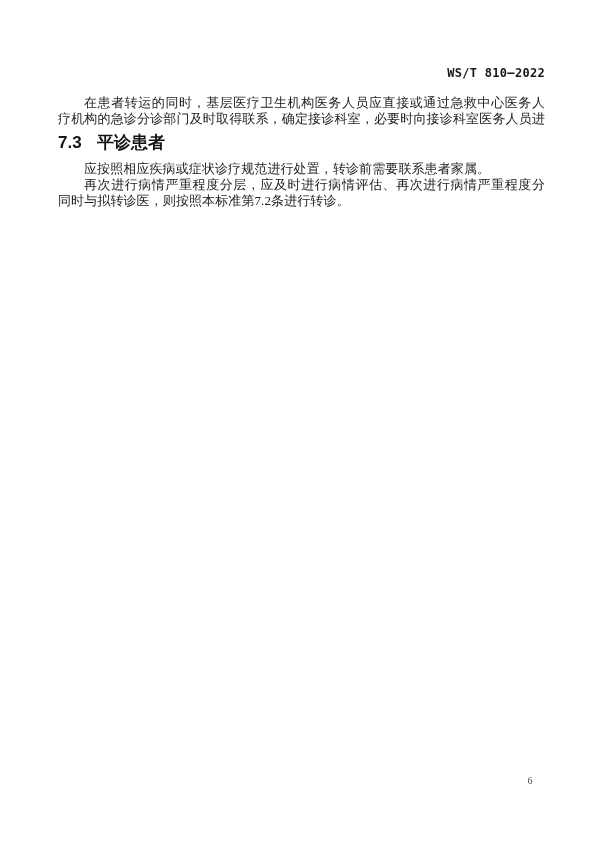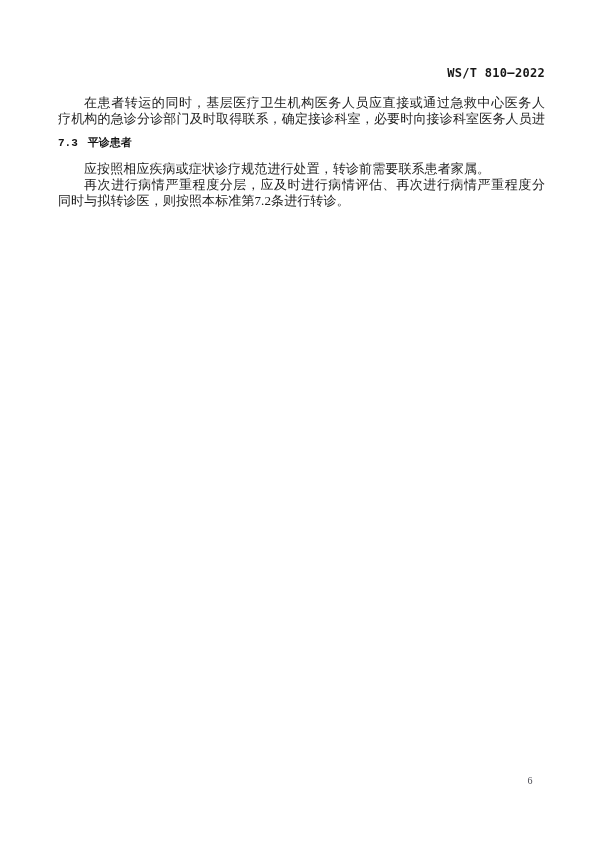--- a/index.html
+++ b/index.html
@@ -39,22 +39,22 @@
     text-align-last: justify;
     letter-spacing: 0.1px;
     white-space: normal;
     overflow: hidden;
   }
   .para .line.first { text-indent: 2em; }
   .para .line.last { text-align-last: left; }
   .clause-heading {
     margin-top: 7px;
     margin-bottom: 10px;
-    font-family: Liberation Mono, monospace;
-    font-size: 11px;
+    font-family: Liberation Sans, sans-serif;
+    font-size: 17px;
     font-weight: bold;
     line-height: 16.3px;
     color: #141414;
   }
   .clause-heading .clause-number { margin-right: 0.9em; }
   .page-footer {
     position: absolute;
     top: 775px;
     left: 505px;
     width: 50px;

